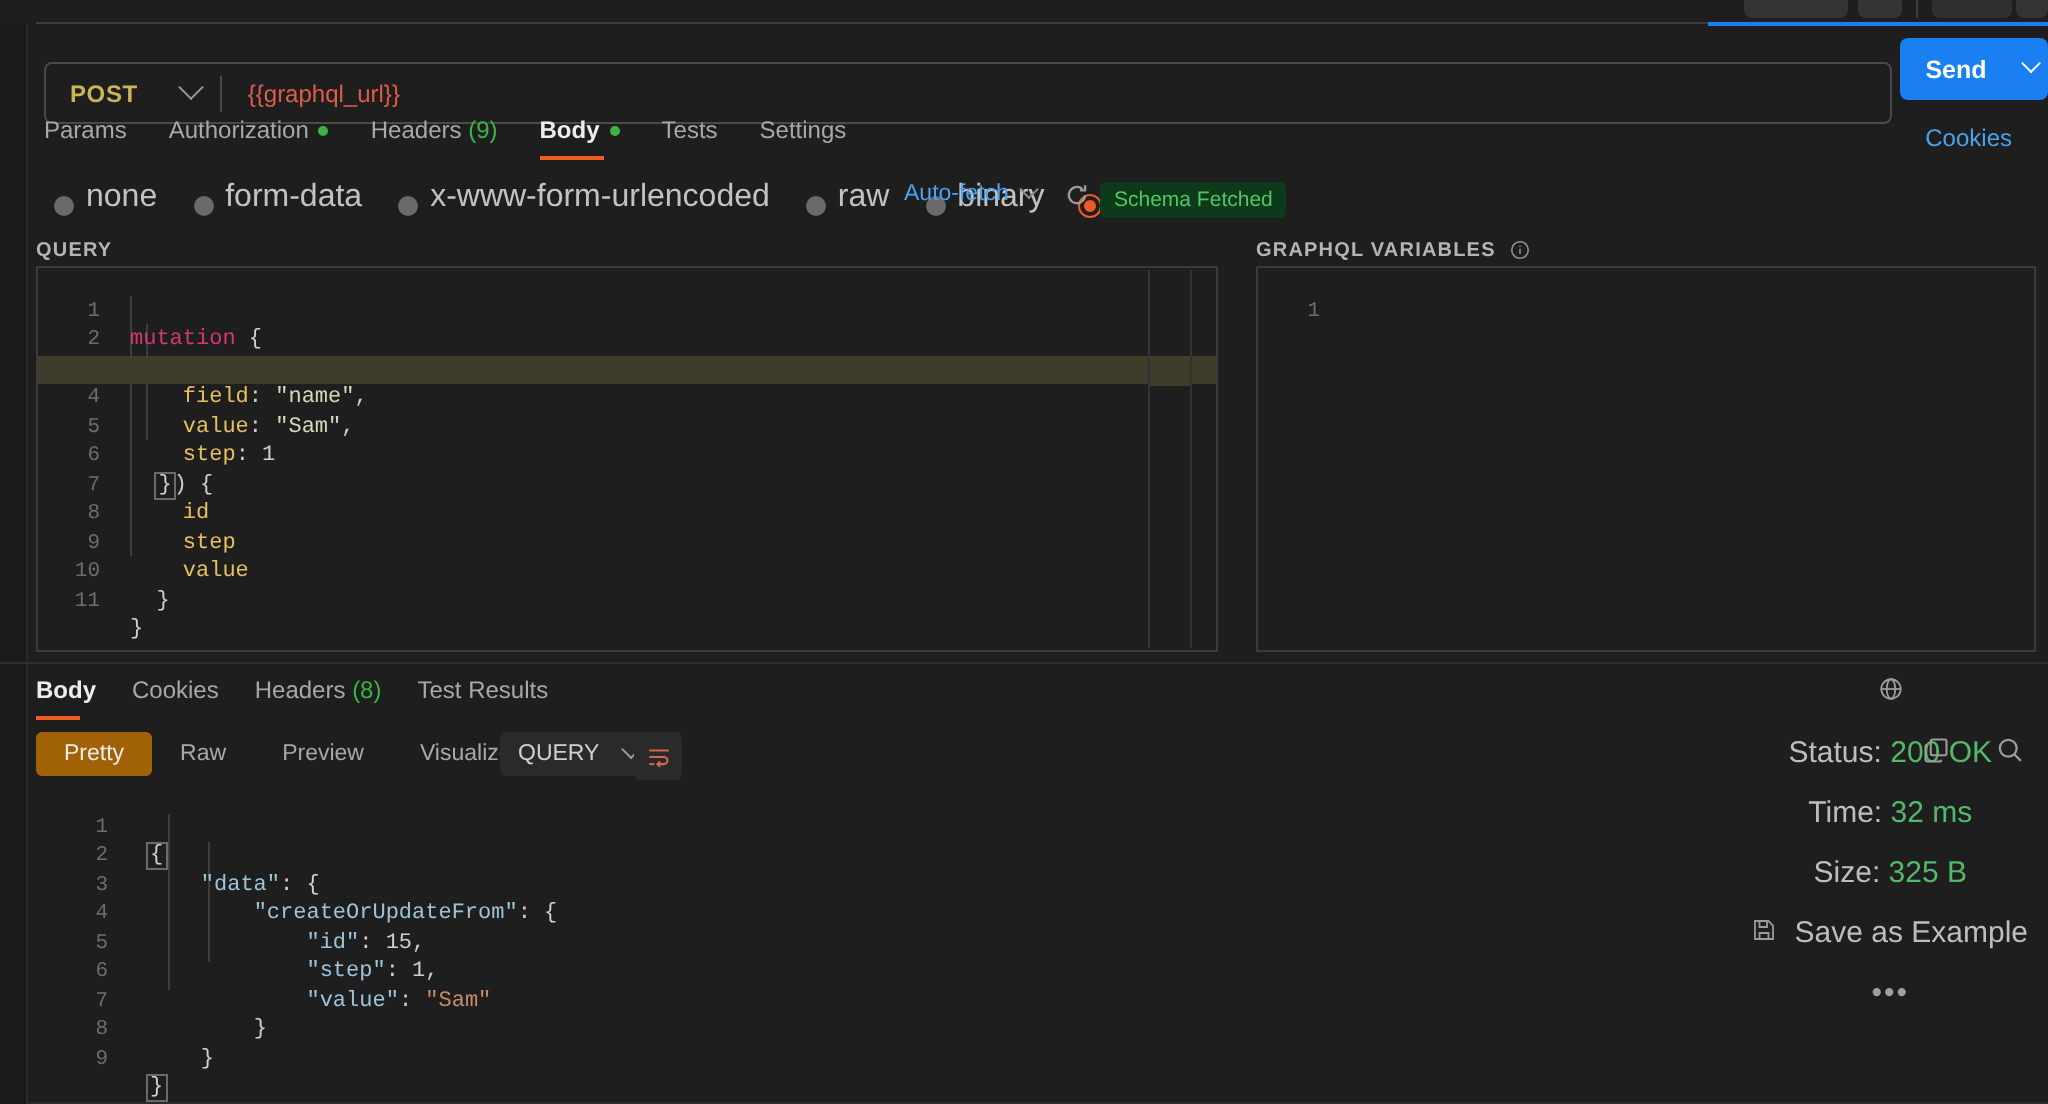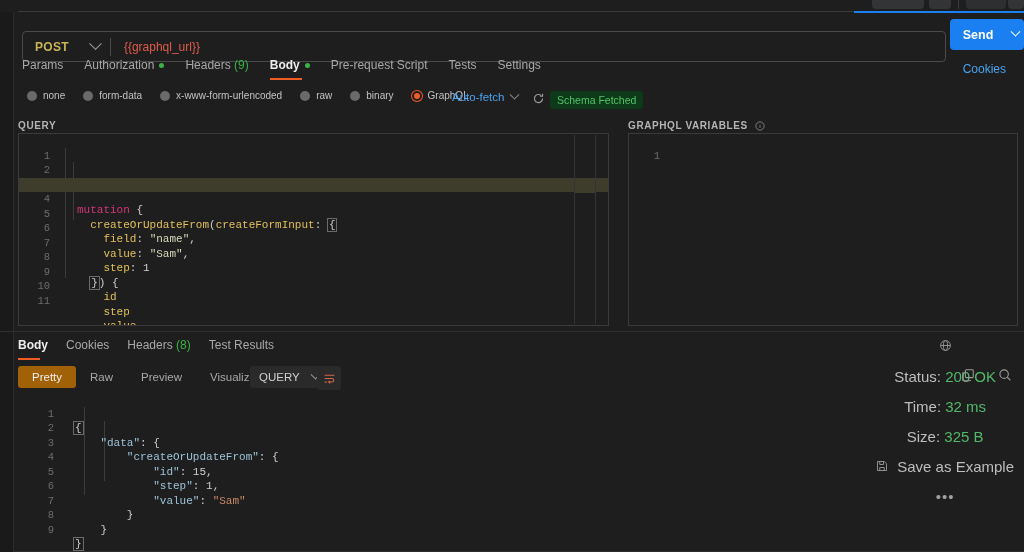--- a/index.html
+++ b/index.html
@@ -69,21 +69,21 @@
   .req-tab.active { color: #ededed; font-weight: bold; }
   .req-tab.active::after {
     content: ""; position: absolute; left: 0; right: 21px; bottom: 0; height: 2px; background: #ef5b25;
   }
   .dot-green { display: inline-block; width: 5px; height: 5px; border-radius: 50%; background: #3bb346; margin-left: 5px; vertical-align: middle; }
   .cnt { color: #3bb346; }
   .cookies-link { position: absolute; right: 18px; top: 62px; font-size: 12px; color: #4aa3f0; cursor: pointer; }
 
   
   .btypes { position: absolute; left: 27px; top: 90px; display: flex; align-items: center; gap: 18px; }
-  .bt { display: flex; align-items: center; gap: 6px; font-size: 10px; color: #c2c2c2; cursor: pointer; }
+  .bt { display: flex; align-items: flex-end; gap: 6px; font-size: 16px; color: #c2c2c2; cursor: pointer; }
   .radio { width: 10px; height: 10px; border-radius: 50%; background: #6a6a6a; }
   .radio.sel { background: #ef5b25; box-shadow: inset 0 0 0 2px #1e1e1e, 0 0 0 1px #ef5b25; }
   .autofetch { position: absolute; left: 452px; top: 91px; display: flex; align-items: center; gap: 7px; font-size: 11.5px; color: #4aa3f0; cursor: pointer; }
   .autofetch .chev { border-color: #8a8a8a; width: 7px; height: 7px; }
   .refresh-ic { position: absolute; left: 532px; top: 91px; cursor: pointer; }
   .schema-badge {
     position: absolute; left: 550px; top: 91px; background: #0d3a18; color: #53c46a;
     font-size: 10.5px; padding: 3px 7px; border-radius: 3px; white-space: nowrap;
   }
 
@@ -100,21 +100,21 @@
   }
   .ed-query { left: 18px; top: 133px; width: 591px; height: 193px; }
   .ed-vars  { left: 628px; top: 133px; width: 390px; height: 193px; }
 
   .code-row { position: relative; height: 14.5px; line-height: 14.5px; white-space: pre; }
   .code-row.hl { background: #3e3d2b; }
   .gut {
     position: absolute; left: 0; width: 38px; text-align: right; padding-right: 7px;
     color: #6d6d6d; font-size: 10.5px; user-select: none;
   }
-  .code { position: absolute; left: 58px; margin-top: 40px; }
+  .code { position: absolute; left: 46px; }
   .ind { position: absolute; width: 1px; background: #3d3d3d; }
 
   
   .t-kw   { color: #d4367a; }
   .t-fn   { color: #e3c05c; }
   .t-arg  { color: #e3c05c; }
   .t-punc { color: #cfcfcf; }
   .t-str  { color: #d8d8b8; }
   .t-num  { color: #cfcfcf; }
   .t-fld  { color: #e3c05c; }
@@ -207,23 +207,20 @@
       <span>Authorization</span><span class="dot-green"></span>
     </div>
     <div class="req-tab">
       <span>Headers</span>
       <span class="cnt">(9)</span>
     </div>
     <div class="req-tab active">
       <span>Body</span><span class="dot-green"></span>
     </div>
     <div class="req-tab">
-      <span>Pre-request Script</span>
-    </div>
-    <div class="req-tab">
       <span>Tests</span>
     </div>
     <div class="req-tab">
       <span>Settings</span>
     </div>
   </div>
   <div class="cookies-link">Cookies</div>
 
   <div class="btypes">
     <div class="bt">

